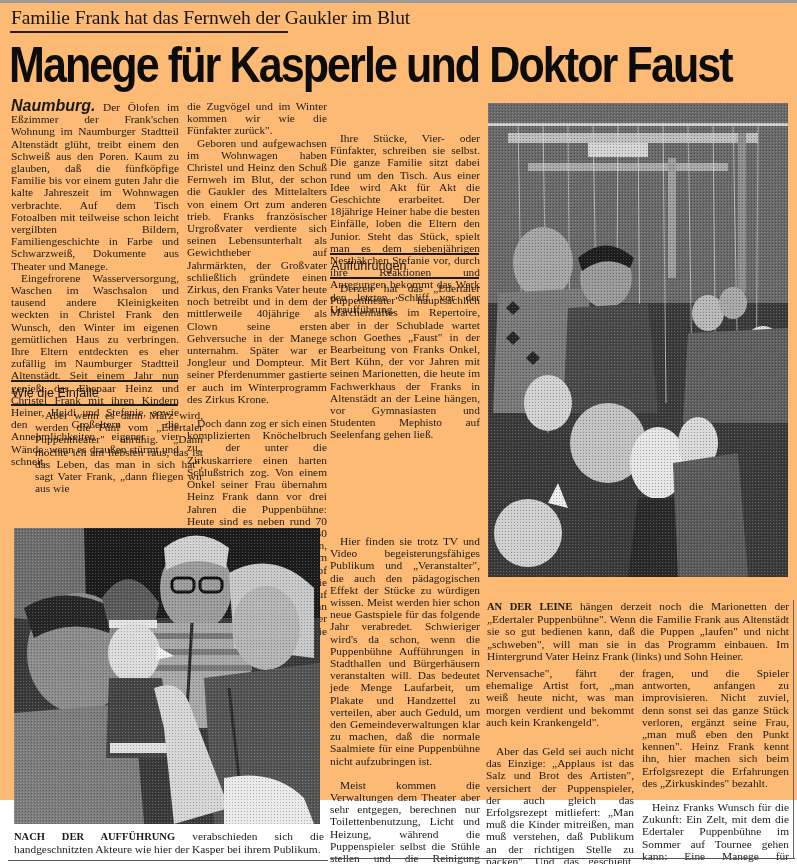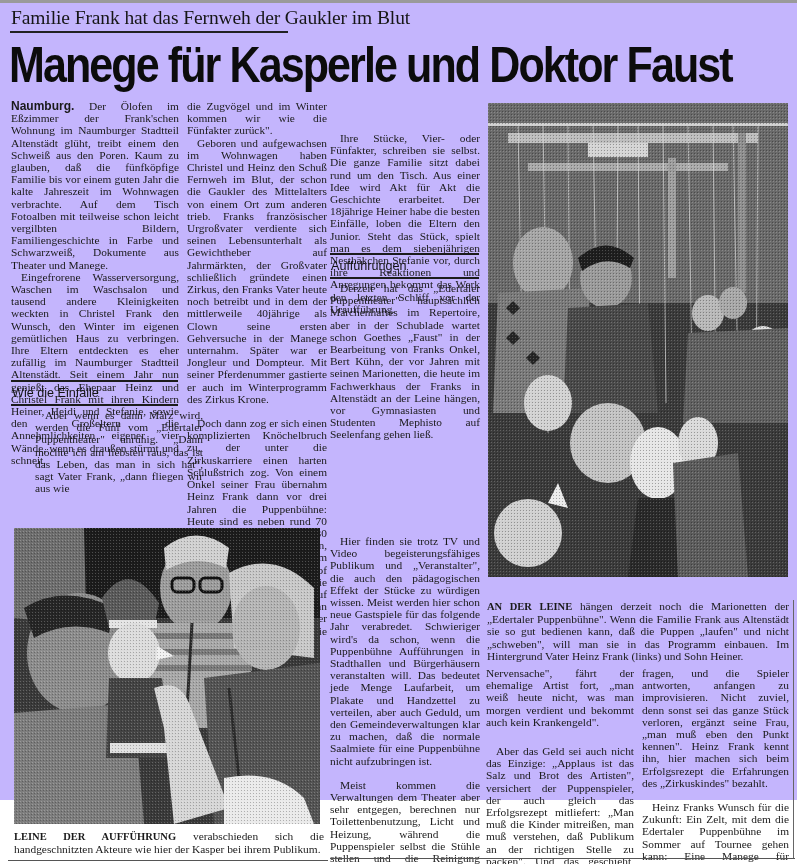--- a/index.html
+++ b/index.html
@@ -1,26 +1,26 @@
 <!DOCTYPE html>
 <html><head>
 <meta charset="utf-8">
 <style>
   html, body { margin: 0; padding: 0; background: #ffffff; }
   body { width: 797px; height: 864px; position: relative; overflow: hidden; color: #161616; }
-  .page { position: absolute; left: 0; top: 0; width: 797px; height: 800px; background: #c4b5fd; }
+  .page { position: absolute; left: 0; top: 0; width: 797px; height: 800px; background: #fdba74; }
   .topline { position: absolute; left: 0; top: 0; width: 797px; height: 3px; background: #9a9a9a; }
   .kicker { position: absolute; left: 11px; top: 6px; font-family: "Liberation Serif", serif; font-size: 19.5px; line-height: 24px; white-space: nowrap; letter-spacing: -0.1px; }
   .kicker-rule { position: absolute; left: 10px; top: 31px; width: 278px; height: 2px; background: #222; }
   .headline { position: absolute; left: 9px; top: 36px; font-family: "Liberation Sans", sans-serif; font-weight: bold; font-size: 50px; line-height: 58px; white-space: nowrap; letter-spacing: -2.2px; transform: scaleX(0.86); transform-origin: left top; color: #0c0c0c; }
   .col { position: absolute; font-family: "Liberation Serif", serif; font-size: 11.4px; line-height: 12.2px; text-align: justify; hyphens: auto; color: #1a1a1a; }
   .col p { margin: 0; text-indent: 10px; }
   .col p.noindent { text-indent: 0; }
   .col p.gap { margin-top: 12px; }
-  .dateline { font-family: "Liberation Sans", sans-serif; font-weight: bold; font-size: 12px; }
+  .dateline { font-family: "Liberation Sans", sans-serif; font-weight: bold; font-size: 16px; font-style: italic; }
   .subhead { position: absolute; font-family: "Liberation Sans", sans-serif; font-size: 12.6px; line-height: 16px; border-top: 2px solid #1c1c1c; border-bottom: 2px solid #1c1c1c; padding: 3px 0 3px 1px; color: #141414; }
   .photo { position: absolute; overflow: hidden; background: #333; }
   .caption { position: absolute; font-family: "Liberation Serif", serif; font-size: 11.4px; line-height: 12.2px; text-align: justify; color: #1a1a1a; }
   .caption .lead { font-family: Liberation Serif, serif; font-weight: bold; font-size: 10.5px; }
   .rule-h { position: absolute; height: 1px; background: #555; }
   .rule-v { position: absolute; width: 1px; background: #666; }
 </style>
 </head>
 <body>
 
@@ -94,21 +94,21 @@
       <path d="M143 118 L160 128 L142 132 Z" fill="#f0f0f0"></path>
       <path d="M95 150 L148 150 L158 230 L92 230 Z" fill="#444"></path>
       <rect x="96" y="215" width="58" height="10" fill="#e0e0e0"></rect>
 
       <path d="M140 160 Q165 150 175 175 L215 280 L160 296 L150 200 Z" fill="#d6d6d6"></path>
       <path d="M210 250 Q260 240 290 270 L300 296 L210 296 Z" fill="#eaeaea"></path>
       <rect width="306" height="296" fill="url(#grain1)"></rect>
     </svg>
   </div>
   <div class="caption" style="left:14px; top:830px; width:310px;">
-    <span class="lead">LEINE DER AUFFÜHRUNG</span><span> verabschieden sich die handgeschnitzten Akteure wie hier der Kasper bei ihrem Publikum.</span>
+    <span class="lead">NACH DER AUFFÜHRUNG</span><span> verabschieden sich die handgeschnitzten Akteure wie hier der Kasper bei ihrem Publikum.</span>
   </div>
   <div class="rule-h" style="left:8px; top:860px; width:320px;"></div>
 
   <div class="photo" style="left:488px; top:103px; width:300px; height:474px;">
     <svg width="300" height="474" viewBox="0 0 300 474">
       <defs>
         <pattern id="grain2" width="3" height="3" patternUnits="userSpaceOnUse">
           <rect x="0" y="0" width="1" height="1" fill="#fff" opacity="0.2"></rect>
           <rect x="2" y="2" width="1" height="1" fill="#000" opacity="0.3"></rect>
         </pattern>

